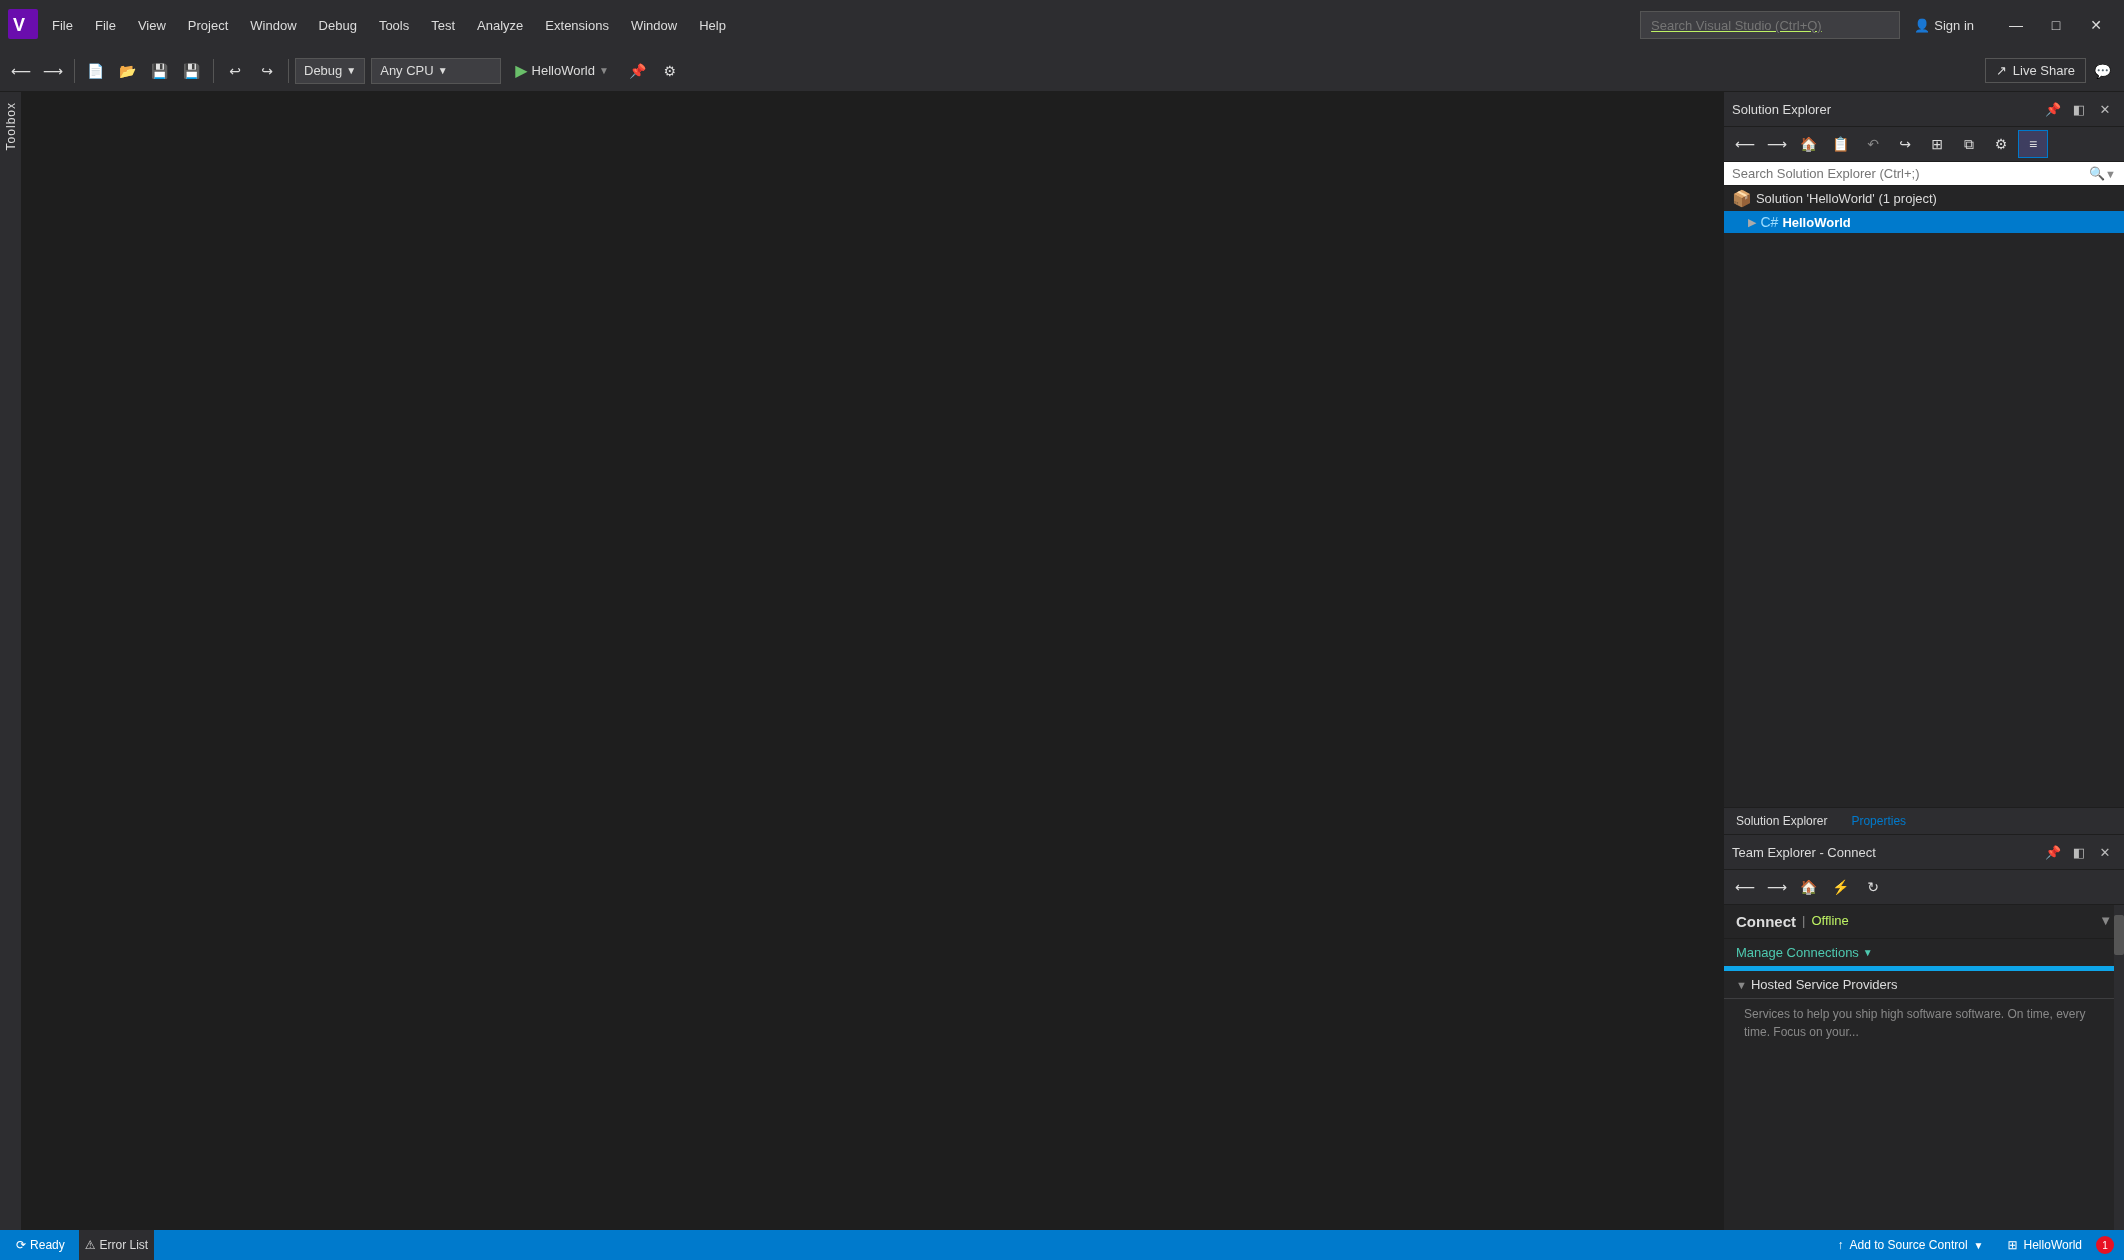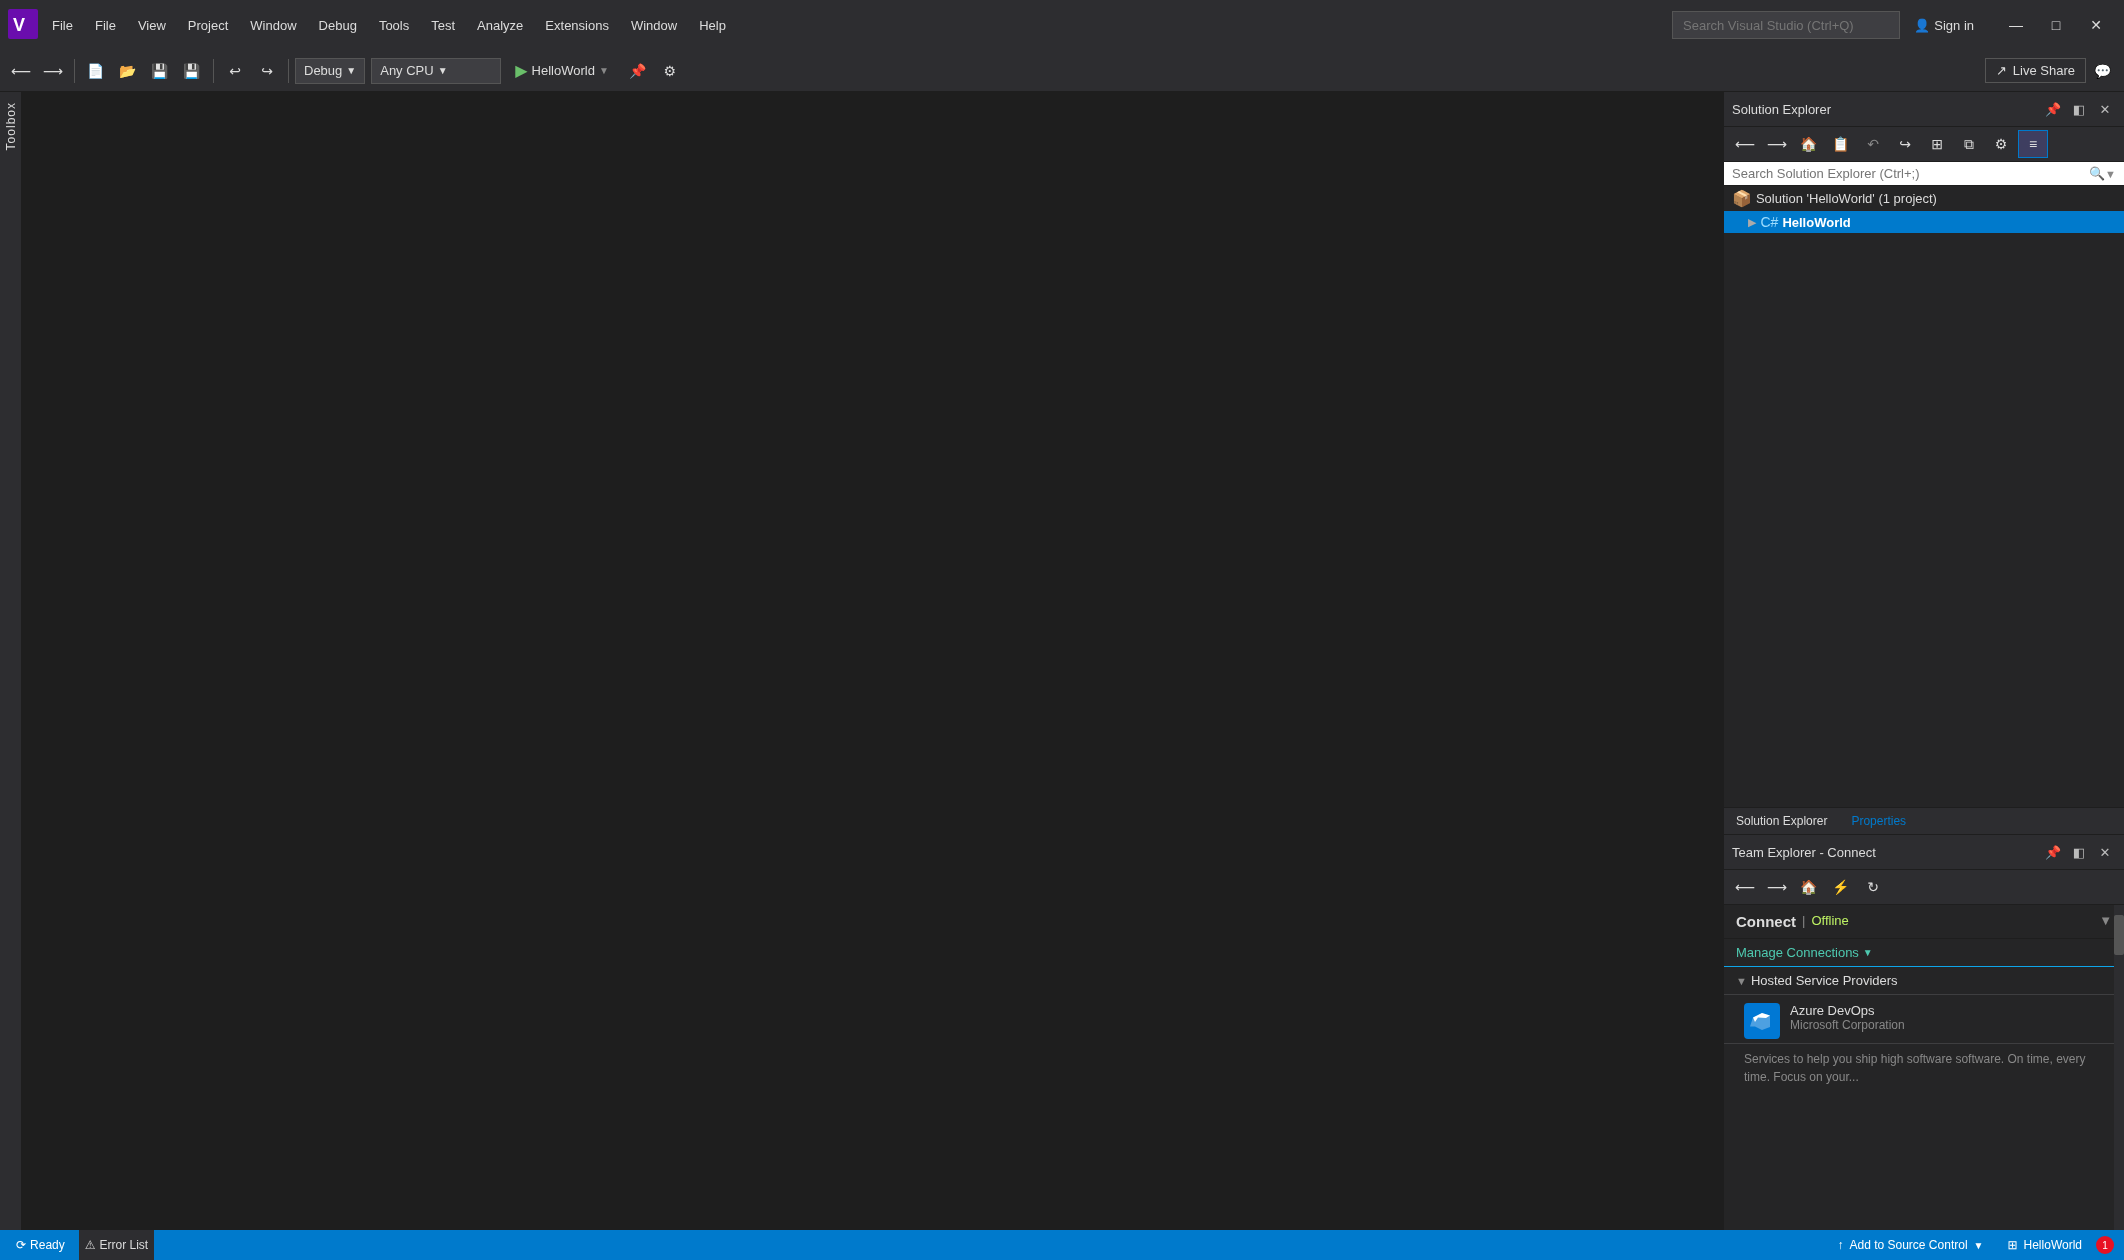--- a/index.html
+++ b/index.html
@@ -28,25 +28,26 @@
     .menu-item {
       color: #dcdcdc;
       padding: 4px 8px;
       cursor: pointer;
       font-size: 13px;
     }
     .search-box {
       margin-left: auto;
       background: #3e3e42;
       border: 1px solid #555;
-      color: #ffffff;
+      color: #bef264;
       padding: 4px 10px;
-      width: 228px;
+      width: 260px;
       font-size: 13px;
       height: 28px;
+      text-decoration: underline;
     }
     .sign-in-btn {
       display: flex;
       align-items: center;
       gap: 4px;
       color: #dcdcdc;
       padding: 4px 8px;
       cursor: pointer;
       font-size: 13px;
     }
@@ -281,21 +282,21 @@
     }
     .te-dropdown-arrow { color: #888; margin-left: auto; }
     .manage-connections {
       display: flex;
       align-items: center;
       padding: 6px 12px;
       color: #4ec9b0;
       cursor: pointer;
       font-size: 13px;
       gap: 4px;
-      border-bottom: 1px solid #0ea5e9;
+      border-bottom: 5px solid #0ea5e9;
     }
     .hosted-providers {
       padding: 6px 12px;
       color: #dcdcdc;
       font-size: 13px;
       display: flex;
       align-items: center;
       gap: 4px;
       border-bottom: 1px solid #3e3e40;
     }
@@ -592,32 +593,20 @@
           <div class="manage-connections">
             <span>Manage Connections</span>
             <span style="font-size:10px;">▼</span>
           </div>
 
           <div class="hosted-providers">
             <span class="collapse-arrow">▼</span>
             <span>Hosted Service Providers</span>
           </div>
 
-          <div class="azure-devops-item">
-            <div class="azure-icon">
-              <svg width="24" height="24" viewBox="0 0 24 24">
-                <path d="M0 17.5L3 8.5L12 4L20 6.5V18L12 21L5 17.5H0Z" fill="#fff" opacity="0.3"></path>
-                <path d="M3 8.5L12 4L20 6.5L16 9L8 8.5L5 13L3 8.5Z" fill="#fff"></path>
-              </svg>
-            </div>
-            <div class="azure-info">
-              <div class="azure-title">Azure DevOps</div>
-              <div class="azure-subtitle">Microsoft Corporation</div>
-            </div>
-          </div>
           <div class="azure-desc">Services to help you ship high software software. On time, every time. Focus on your...</div>
         </div>
 
         <div style="position:absolute; right:0; top:0; width:10px; height:100%; background:#2d2d30;">
           <div style="height:40px; background:#555; margin-top:10px; border-radius:2px;"></div>
         </div>
       </div>
     </div>
 
   </div>

